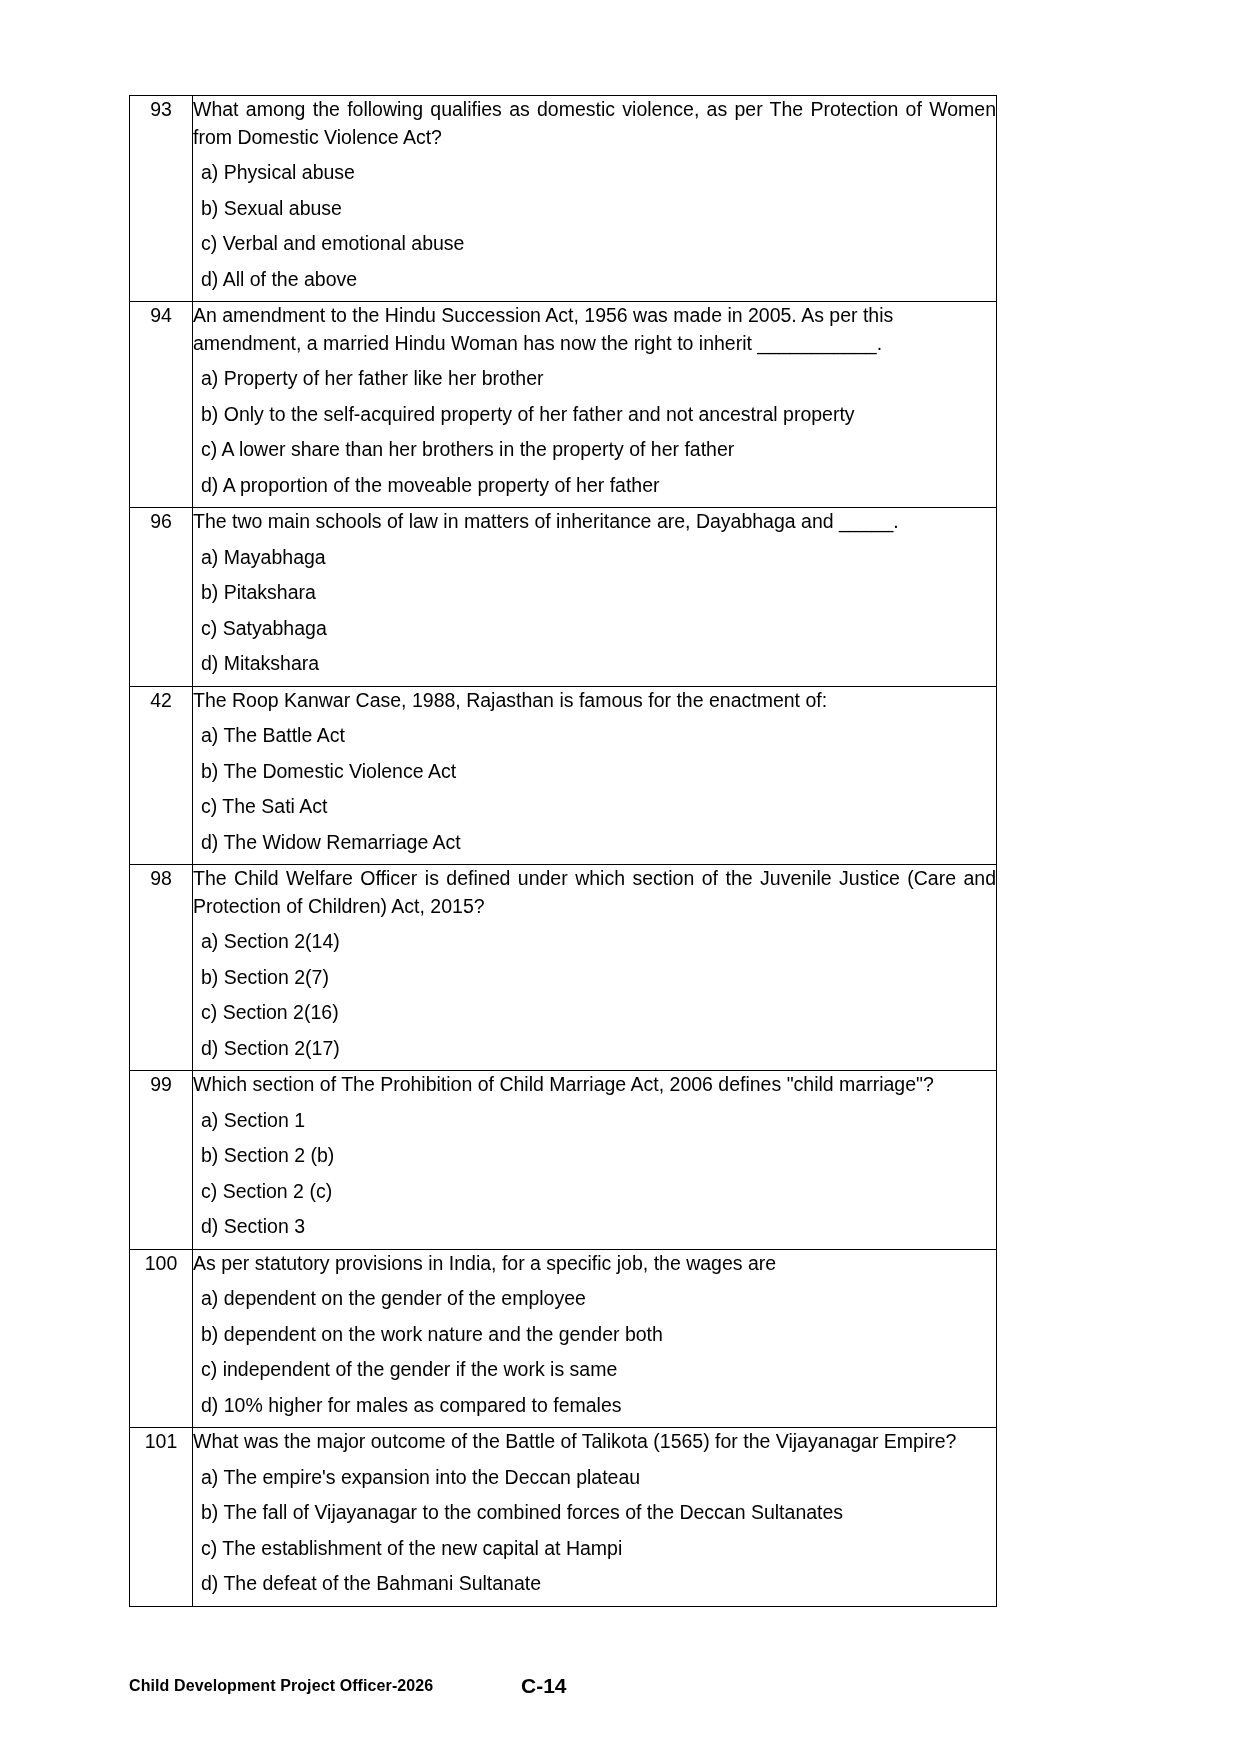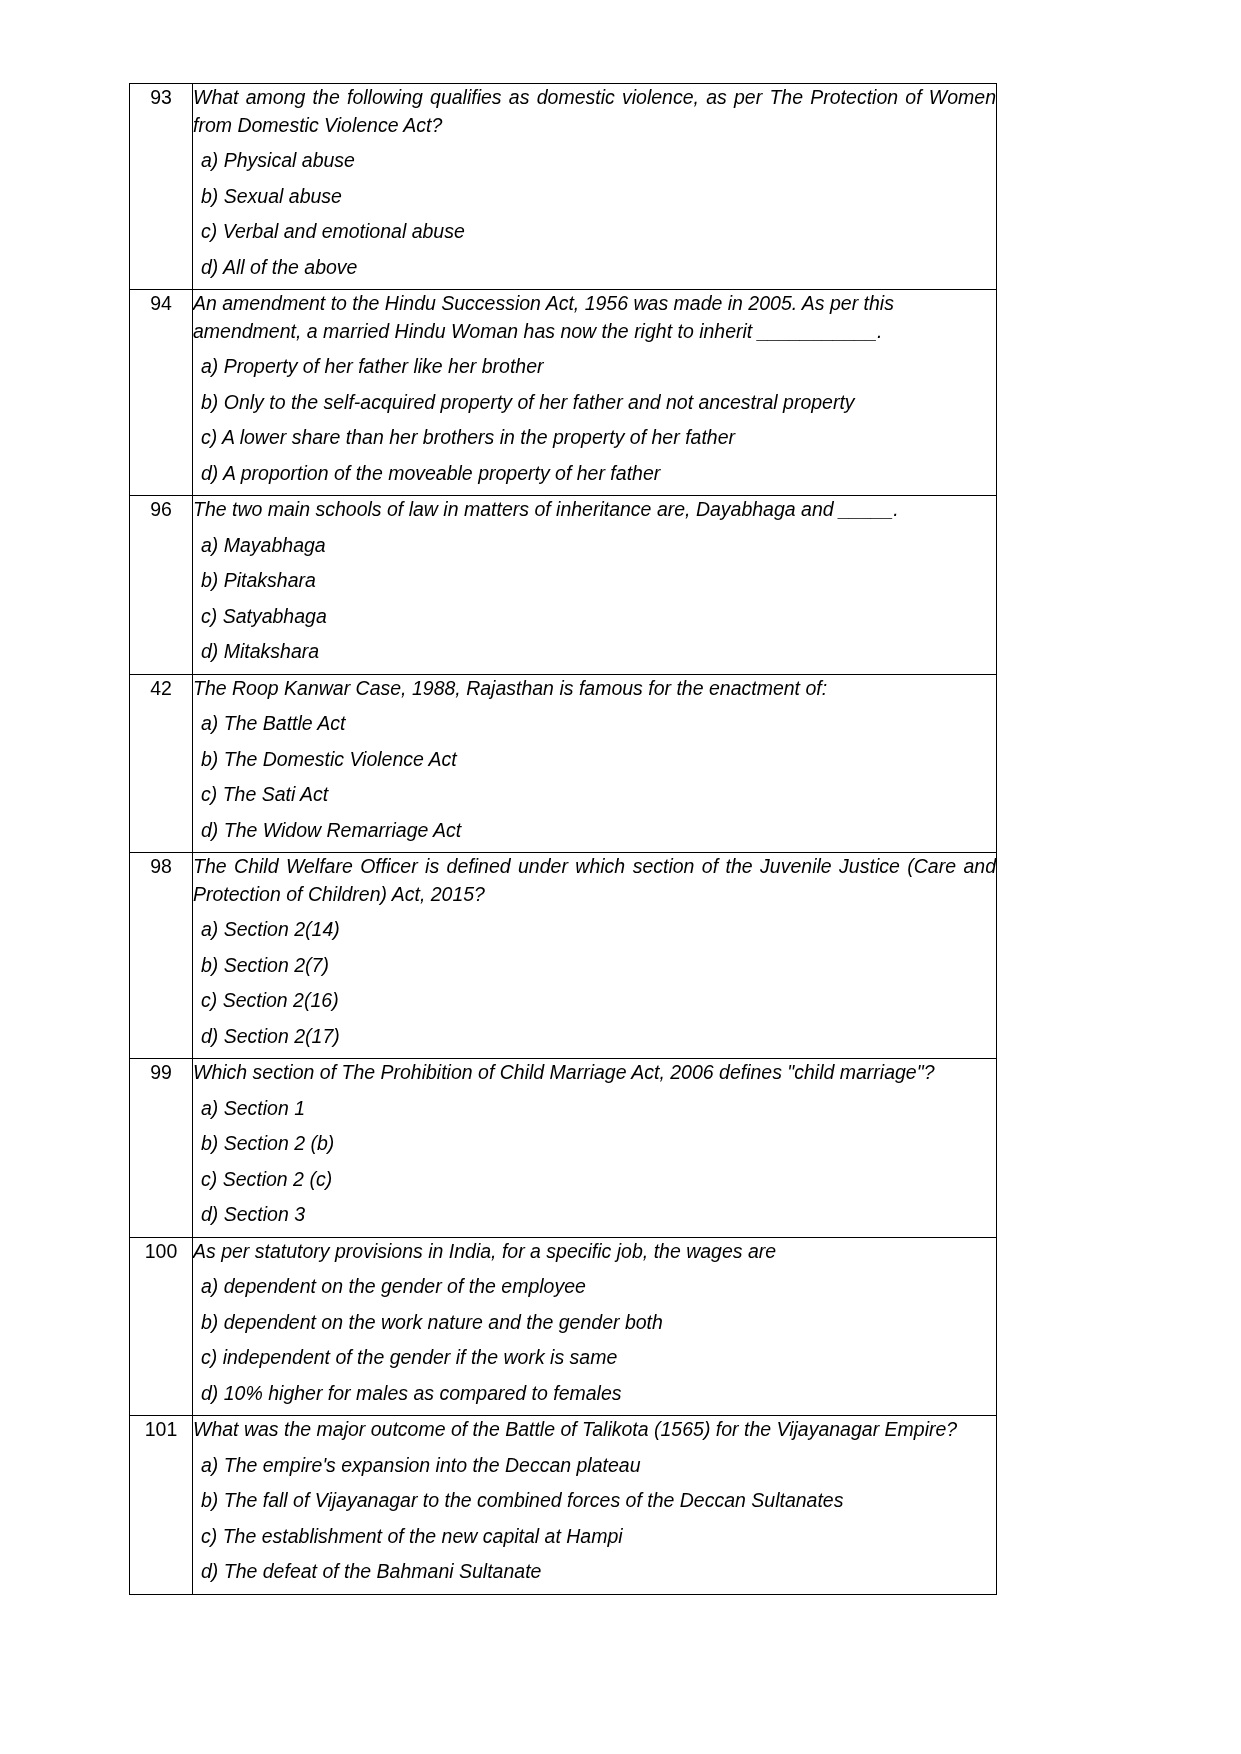--- a/index.html
+++ b/index.html
@@ -11,21 +11,21 @@
     width: 1241px;
     height: 1754px;
     font-family: "Liberation Sans", sans-serif;
     color: #000000;
     position: relative;
     overflow: hidden;
   }
   .page {
     position: absolute;
     left: 0;
-    top: 0;
+    top: 12px;
     width: 1241px;
     height: 1636px;
     box-sizing: border-box;
   }
   .qtable {
     position: absolute;
     left: 129px;
     top: 83px;
     width: 865px;
     border-collapse: collapse;
@@ -34,21 +34,20 @@
   .qtable td {
     border: 1px solid #000000;
     vertical-align: top;
     padding: 0;
   }
   .col-num {
     width: 62px;
   }
   .col-body {
     width: 803px;
-    font-style: italic;
   }
   .qnum {
     text-align: center;
     font-size: 19.5px;
     line-height: 27.5px;
     padding: 6px 6px 7px 6px;
     font-family: "Liberation Sans", sans-serif;
   }
   .qbody {
     padding: 6px 10px 7px 11px;
@@ -174,14 +173,18 @@
             <p class="stem nojustify">What was the major outcome of the Battle of Talikota (1565) for the Vijayanagar Empire?</p>
             <p class="opt">a) The empire's expansion into the Deccan plateau</p>
             <p class="opt">b) The fall of Vijayanagar to the combined forces of the Deccan Sultanates</p>
             <p class="opt">c) The establishment of the new capital at Hampi</p>
             <p class="opt">d) The defeat of the Bahmani Sultanate</p>
           </td>
         </tr>
       </tbody>
   </table>
 
+  <div class="footer">
+    <div class="footer-left">Child Development Project Officer-2026</div>
+    <div class="footer-center">C-14</div>
+  </div>
 
 </div>
 
 </body></html>

